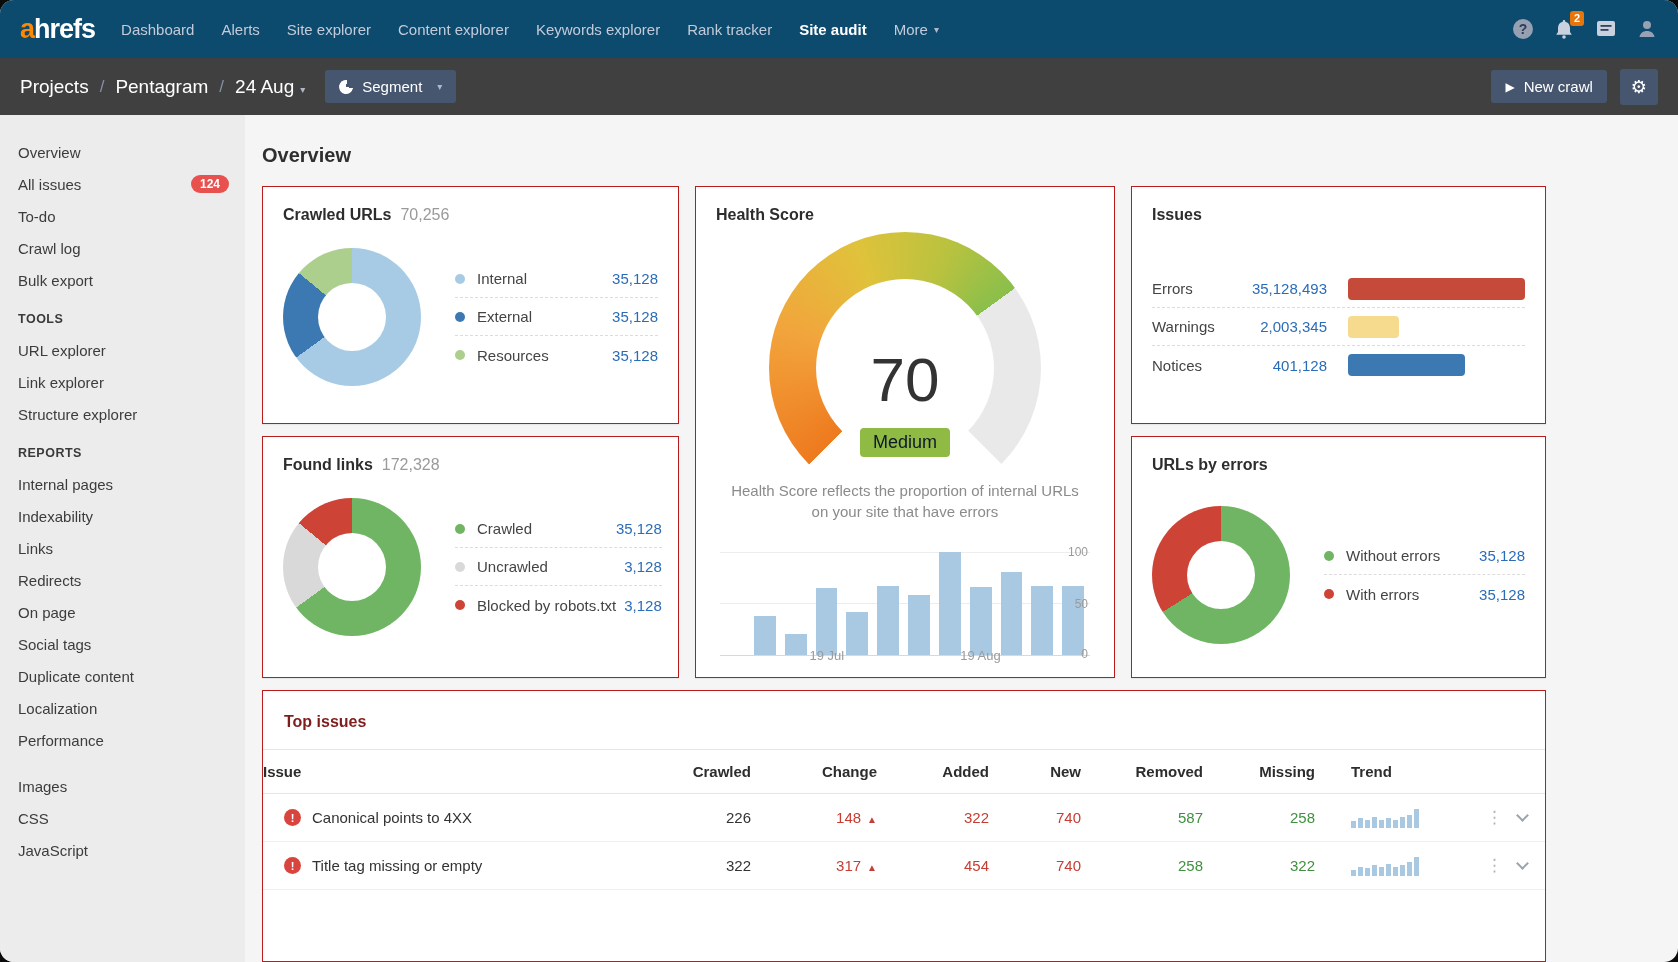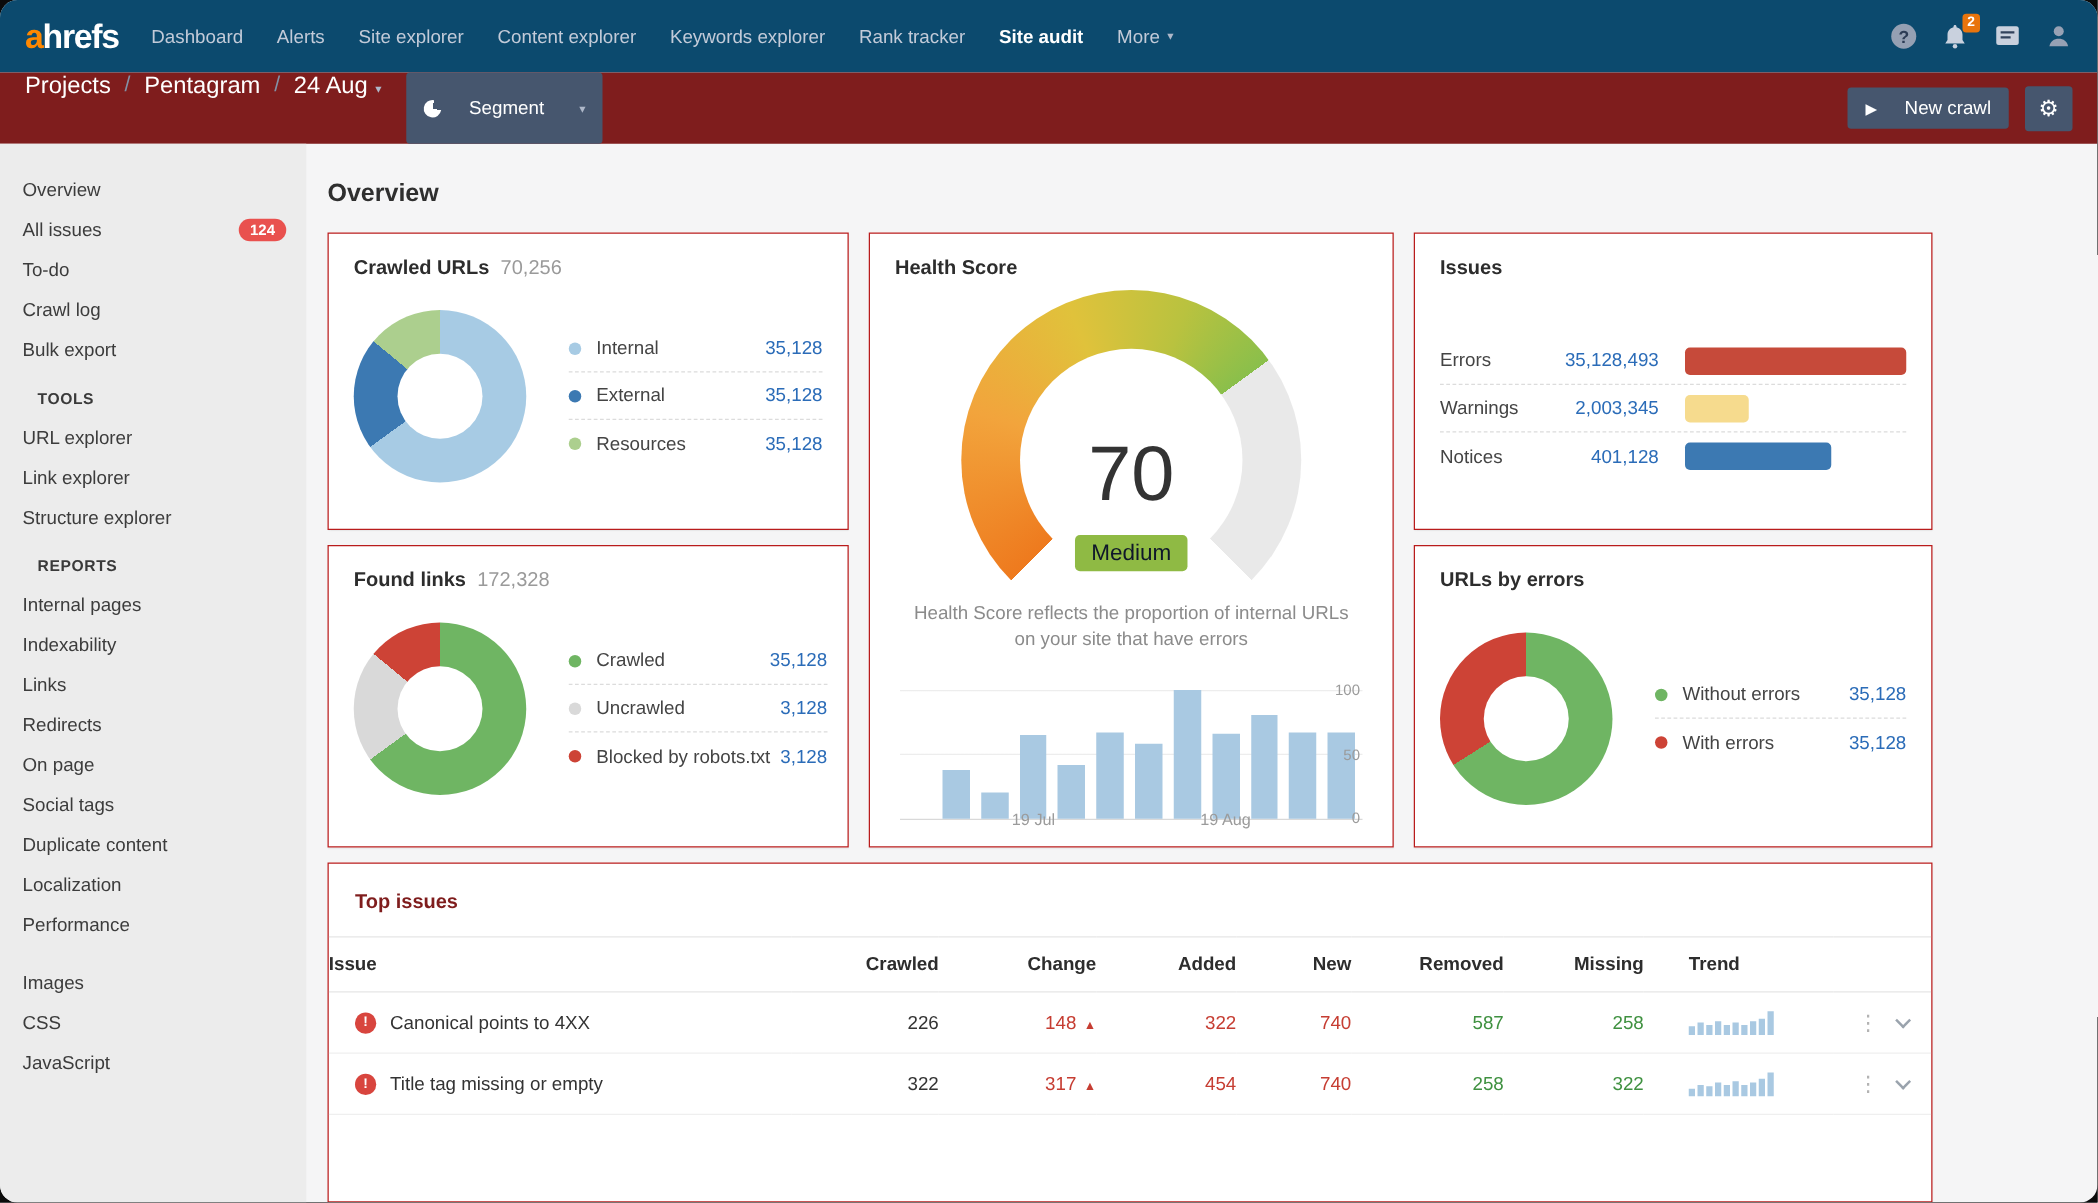--- a/index.html
+++ b/index.html
@@ -15,36 +15,36 @@
   .nav-item{cursor:pointer;display:flex;align-items:center;white-space:nowrap}
   .nav-item.active{color:#fff;font-weight:bold}
   .caret{font-size:10px;color:#aeb8c9;margin-left:6px}
   .topnav-right{margin-left:auto;display:flex;align-items:center;gap:19px}
   .help-icon{width:20px;height:20px;border-radius:50%;background:#95a0b3;color:#2d3c55;font-weight:bold;font-size:14px;display:flex;align-items:center;justify-content:center;cursor:pointer}
   .bell-wrap{position:relative;cursor:pointer;width:24px;height:24px}
   .notif-badge{position:absolute;top:-6px;right:-8px;background:#e8740c;color:#fff;font-size:11px;font-weight:bold;border-radius:3px;padding:1px 4px;line-height:13px}
   .icon-btn{cursor:pointer;display:flex;align-items:center}
 
   
-  .subnav{height:57px;background:#7f1d1d;display:flex;padding:0 20px;flex:0 0 auto}
+  .subnav{height:57px;background:#404040;display:flex;align-items:center;padding:0 20px;flex:0 0 auto}
   .crumb{font-size:19px;color:#fff;cursor:pointer;white-space:nowrap}
   .crumb-sep{color:#8391a6;font-size:17px;margin:0 11px}
-  .btn{background:#46566e;border-radius:3px;color:#fff;font-size:15px;display:inline-flex;align-items:center;gap:22px;padding:8px 14px;cursor:pointer;white-space:nowrap}
+  .btn{background:#46566e;border-radius:3px;color:#fff;font-size:15px;display:inline-flex;align-items:center;gap:9px;padding:8px 14px;cursor:pointer;white-space:nowrap}
   .segment-btn{margin-left:20px}
   .pie-icon{width:14px;height:14px;border-radius:50%;background:conic-gradient(#fff 0 270deg,transparent 270deg 360deg);transform:rotate(100deg);display:inline-block}
   .subnav-right{margin-left:auto;display:flex;gap:13px;align-items:center}
   .play-icon{font-size:12px}
   .gear-btn{padding:7px 11px;font-size:18px}
 
   
   .body{flex:1;display:flex;min-height:0}
   .sidebar{width:245px;background:#ececec;padding:21px 0 0 18px;font-size:15px;color:#3c3c3c;flex:0 0 auto;overflow:hidden}
   .side-item{display:flex;align-items:center;height:32px;cursor:pointer;padding-right:16px}
   .side-badge{margin-left:auto;background:#e9514e;color:#fff;font-size:12px;font-weight:bold;padding:2px 9px;border-radius:10px}
-  .side-header{font-size:12.5px;font-weight:bold;color:#3a3a3a;letter-spacing:.5px;margin:16px 12px 8px}
+  .side-header{font-size:12.5px;font-weight:bold;color:#3a3a3a;letter-spacing:.5px;margin:16px 0 8px}
   .side-group{margin-bottom:13px}
   .side-group.plain{margin-top:14px}
 
   .main{flex:1;padding:29px 16px 0 17px;overflow:hidden}
   .page-title{font-size:20px;font-weight:bold;color:#2f2f2f;margin-bottom:19px}
   .cards{display:grid;grid-template-columns:417px 420px 415px;grid-template-rows:238px 242px auto;column-gap:16px;row-gap:12px}
   .card{background:#fff;border:1px solid #b91c1c;box-shadow:0 1px 1px rgba(0,0,0,.05);padding:19px 20px;position:relative;overflow:hidden}
   .card-crawled{grid-row:1;grid-column:1}
   .card-health{grid-row:1 / span 2;grid-column:2}
   .card-issues{grid-row:1;grid-column:3}

